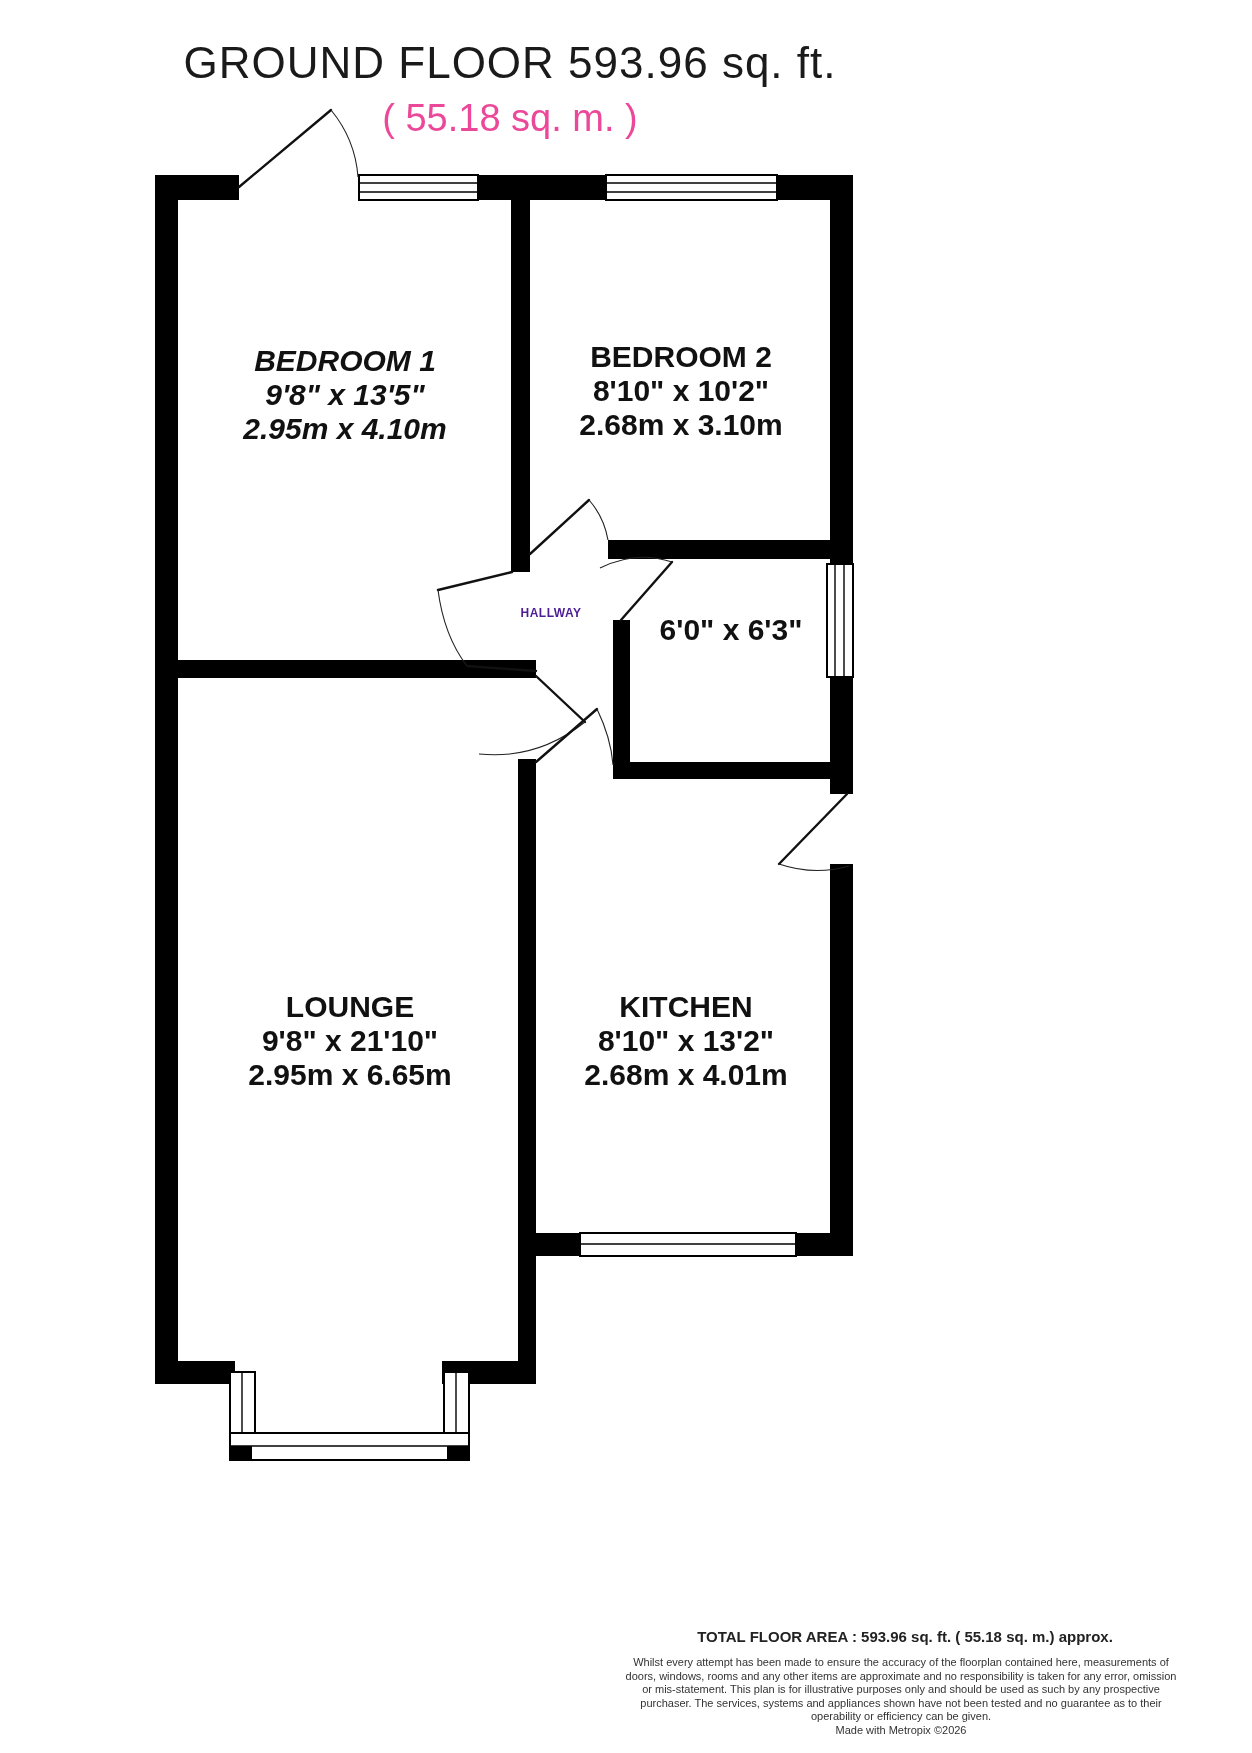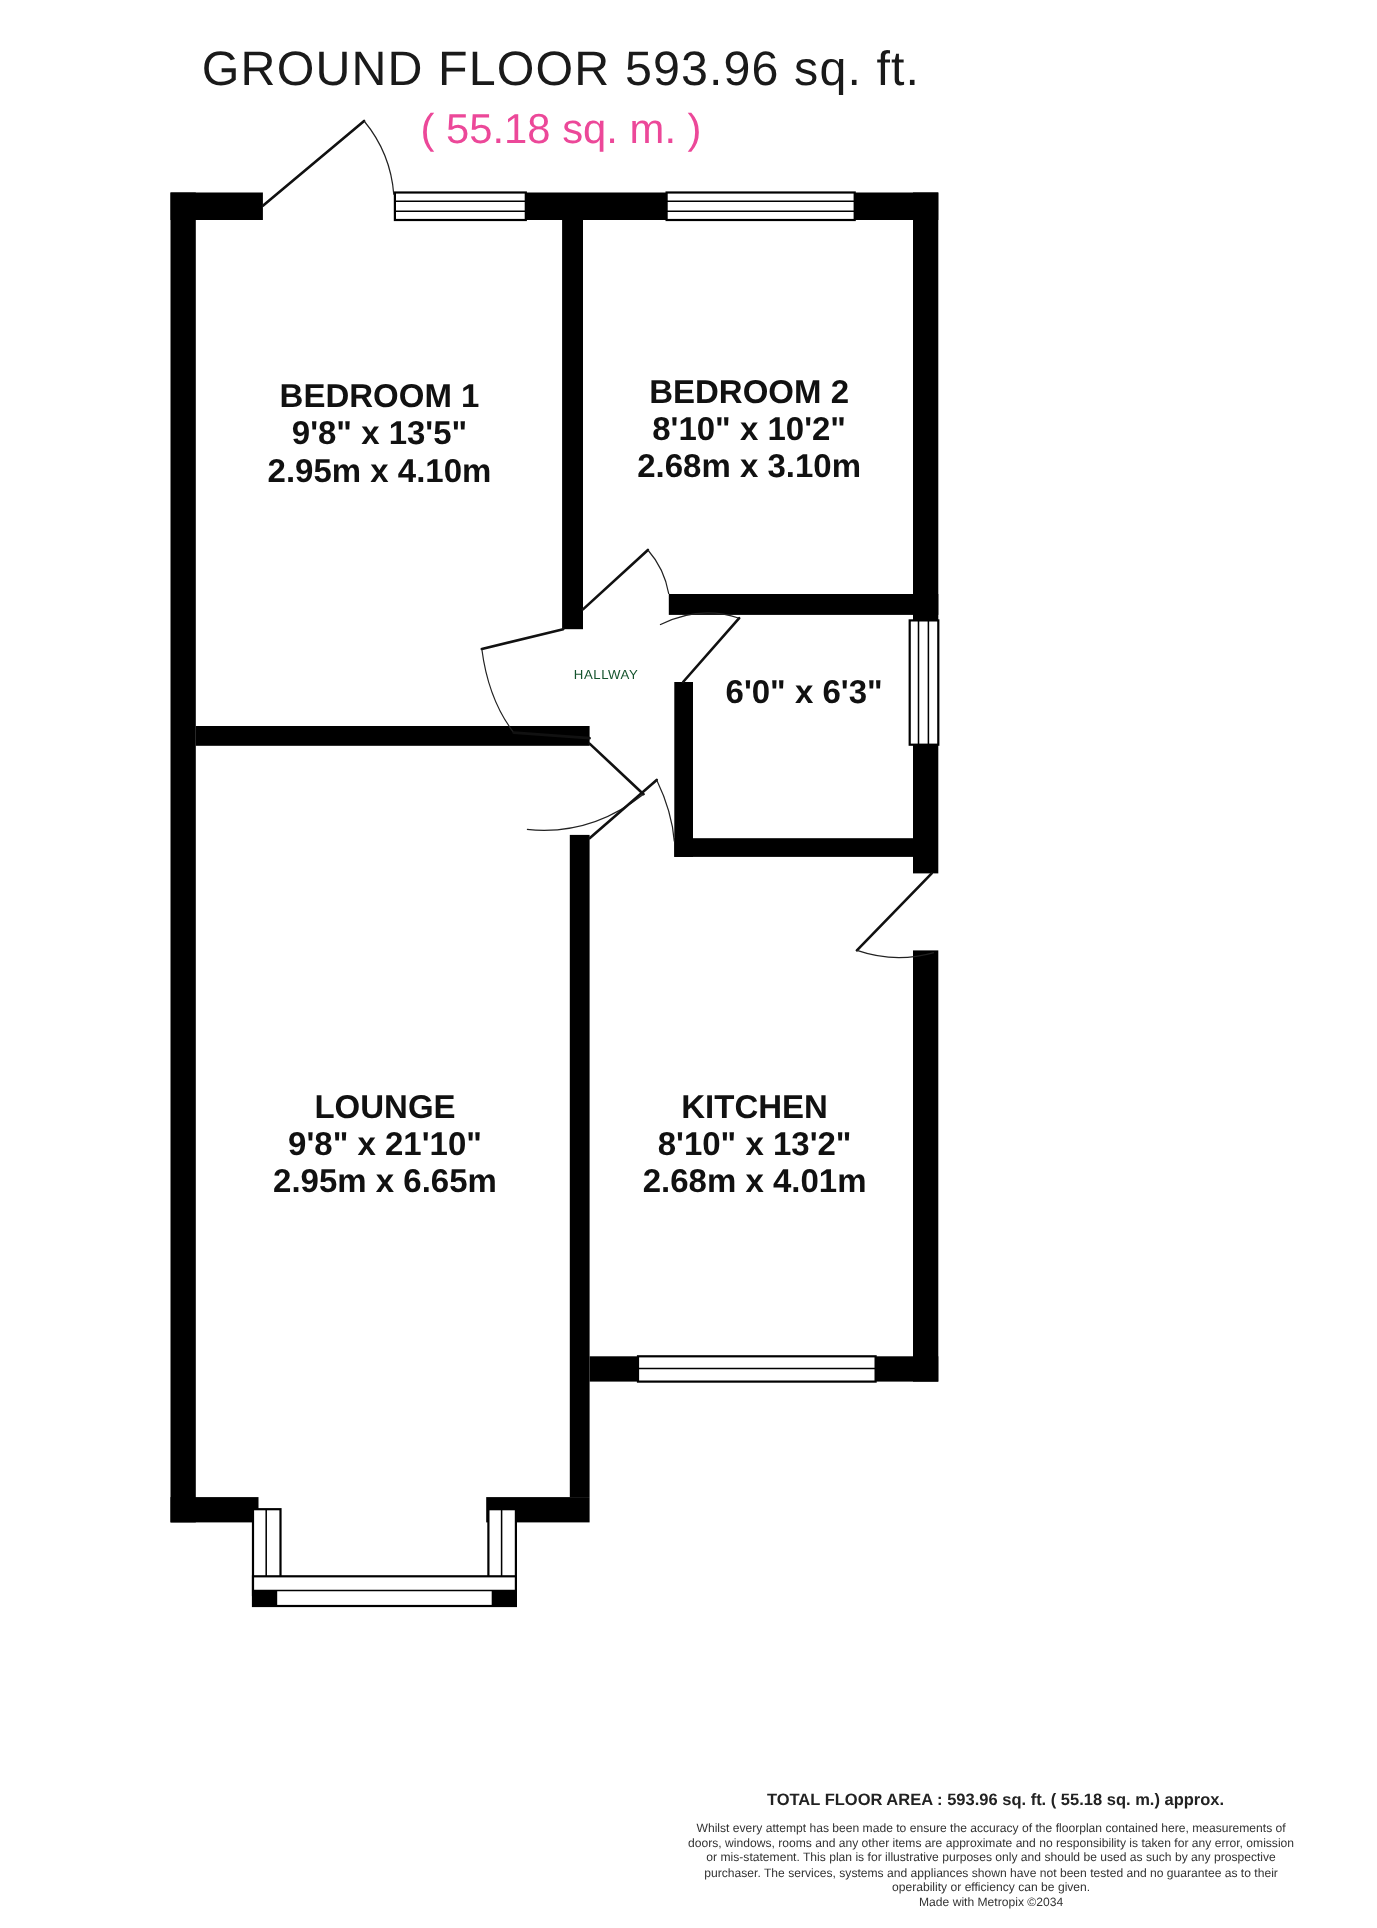--- a/index.html
+++ b/index.html
@@ -18,21 +18,21 @@
     position:absolute;left:0;top:84px;width:1020px;text-align:center;
     font-size:38px;line-height:44px;font-weight:400;color:#ec4899;white-space:nowrap;
   }
   .room-label{
     position:absolute;text-align:center;font-weight:700;font-size:30px;
     line-height:34px;color:#111;white-space:nowrap;
   }
   .room-label span{display:block;}
   .hallway-label{
     position:absolute;left:491px;top:594px;width:120px;text-align:center;
-    font-weight:400;font-size:12px;letter-spacing:.5px;color:#14532d;white-space:nowrap;
+    font-weight:700;font-size:12px;letter-spacing:.5px;color:#4c1d95;white-space:nowrap;
   }
   .total-line{
     position:absolute;left:560px;top:1616px;width:690px;text-align:center;
     font-size:15px;font-weight:600;color:#222;white-space:nowrap;
   }
   .disclaimer{
     position:absolute;left:621px;top:1644px;width:560px;text-align:center;
     font-size:11px;line-height:13.5px;color:#333;
   }
   .credit{
@@ -130,21 +130,21 @@
         <path class="arc" d="M438,578 Q444,624 467,654"></path>
         <path class="leaf" d="M467,654 L536,659"></path>
         <path class="leaf" d="M536,664 L585,710"></path>
         <path class="arc" d="M585,710 Q537,748 479,742"></path>
         <path class="leaf" d="M536,750 L597,697"></path>
         <path class="arc" d="M597,697 Q611,726 613,753"></path>
       </g>
     </g>
   </svg>
 
-  <div class="room-label" style="left:185px;top:332px;width:320px;">
+  <div class="room-label" style="left:185px;top:332px;width:320px;font-style:italic;">
     <span>BEDROOM 1</span>
     <span>9'8" x 13'5"</span>
     <span>2.95m x 4.10m</span>
   </div>
 
   <div class="room-label" style="left:521px;top:328px;width:320px;">
     <span>BEDROOM 2</span>
     <span>8'10" x 10'2"</span>
     <span>2.68m x 3.10m</span>
   </div>
@@ -162,15 +162,15 @@
   <div class="room-label" style="left:526px;top:978px;width:320px;">
     <span>KITCHEN</span>
     <span>8'10" x 13'2"</span>
     <span>2.68m x 4.01m</span>
   </div>
 
   <div class="hallway-label">HALLWAY</div>
 
   <div class="total-line">TOTAL FLOOR AREA : 593.96 sq. ft. ( 55.18 sq. m.) approx.</div>
   <div class="disclaimer">Whilst every attempt has been made to ensure the accuracy of the floorplan contained here, measurements of doors, windows, rooms and any other items are approximate and no responsibility is taken for any error, omission or mis-statement. This plan is for illustrative purposes only and should be used as such by any prospective purchaser. The services, systems and appliances shown have not been tested and no guarantee as to their operability or efficiency can be given.</div>
-  <div class="credit">Made with Metropix ©2034</div>
+  <div class="credit">Made with Metropix ©2026</div>
 
 </div>
 
 </body></html>

